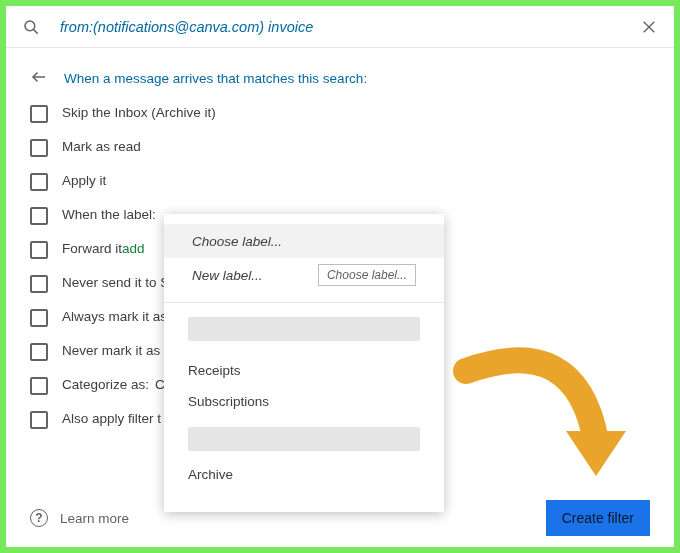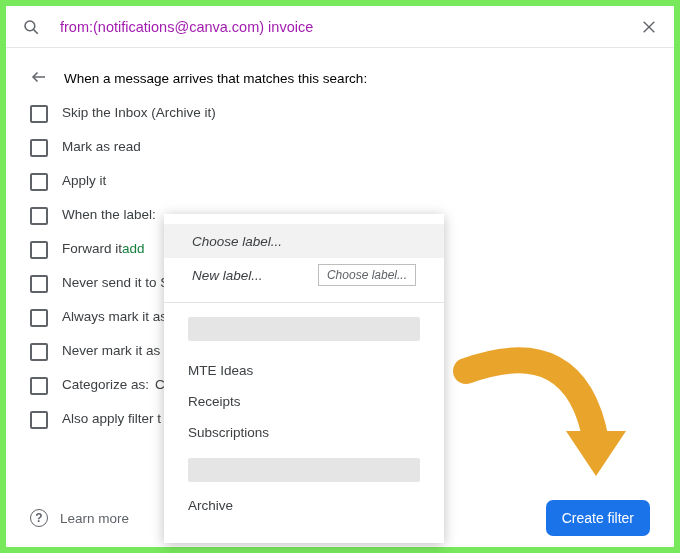--- a/index.html
+++ b/index.html
@@ -31,37 +31,38 @@
     width: 22px;
     display: flex;
     justify-content: center;
     align-items: center;
   }
   .search-input {
     border: none;
     outline: none;
     flex: 1;
     font-size: 14.5px;
-    color: #a21caf;
+    color: #0369a1;
     margin-left: 18px;
     background: transparent;
+    font-style: italic;
   }
   .close-slot {
     width: 22px;
     display: flex;
     justify-content: center;
     align-items: center;
     color: #5f6368;
   }
   
   .heading-row {
     display: flex;
     align-items: center;
     padding: 20px 24px 16px 24px;
-    color: #000000;
+    color: #0369a1;
     font-size: 13.5px;
   }
   .heading-row .icon-slot { width: 24px; }
   .heading-row .heading-text { margin-left: 10px; }
   
   .options {
     padding: 0 24px;
   }
   .option-row {
     display: flex;
@@ -151,23 +152,23 @@
     width: 18px; height: 18px;
     border: 1.6px solid #5f6368;
     border-radius: 50%;
     display: flex; align-items: center; justify-content: center;
     font-size: 12px; font-weight: bold;
     margin-right: 12px;
   }
   .create-btn {
     margin-left: auto;
     background: #1a73e8;
-    color: #ffffff;
+    color: #0f172a;
     border: none;
-    border-radius: 7px;
+    border-radius: 0;
     padding: 10px 16px;
     font-size: 14px;
     font-weight: 500;
     cursor: pointer;
   }
   
   .arrow-svg {
     position: absolute;
     left: 440px;
     top: 335px;
@@ -257,21 +258,20 @@
         <span>Choose label...</span>
       </div>
       <div class="dropdown-item">
         <span>New label...</span>
         <span class="pill-btn">Choose label...</span>
       </div>
     </div>
     <div class="dropdown-divider"></div>
     <div class="dropdown-list">
       <div class="ghost-bar"></div>
-      <div class="label-entry">MTE Ideas</div>
       <div class="label-entry">Receipts</div>
       <div class="label-entry">Subscriptions</div>
       <div class="ghost-bar bottom"></div>
       <div class="label-entry">Archive</div>
     </div>
   </div>
 
   <svg class="arrow-svg" width="200" height="160" viewBox="0 0 200 160">
     <path d="M 20 30 Q 130 -10 150 100" stroke="#e9a42b" stroke-width="26" fill="none" stroke-linecap="round"></path>
     <polygon points="150,135 120,90 180,90" fill="#e9a42b"></polygon>

